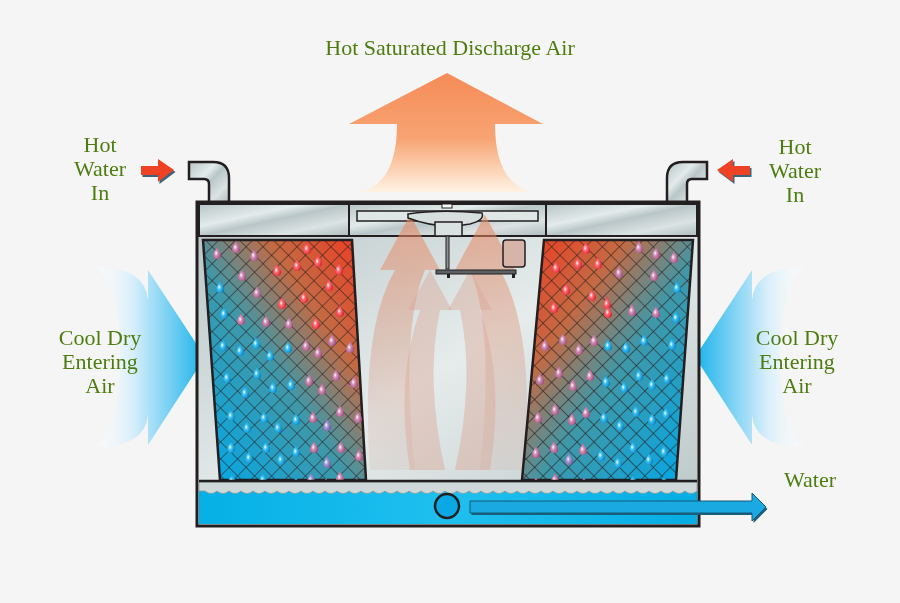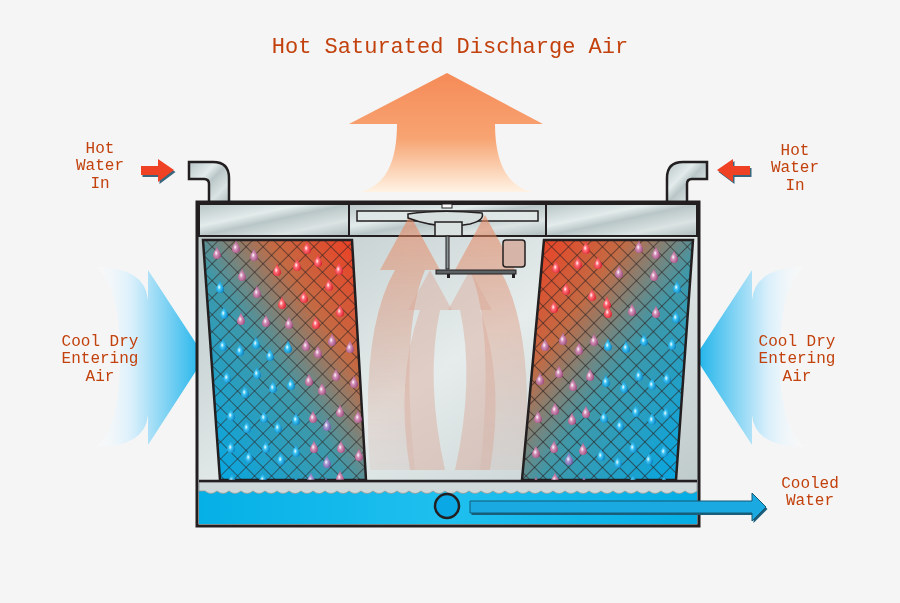--- a/index.html
+++ b/index.html
@@ -1,20 +1,20 @@
 <!DOCTYPE html>
 <html><head>
 <meta charset="utf-8">
 <style>
   html, body { margin: 0; padding: 0; background: #f5f5f5; }
   body { width: 900px; height: 603px; position: relative; overflow: hidden; font-family: "DejaVu Sans", sans-serif; }
   #diagram { position: absolute; left: 0; top: 0; }
-  .label { position: absolute; color: #c2410c; font-family: Liberation Mono, monospace; text-align: center; line-height: 1.08; white-space: nowrap; }
+  .label { position: absolute; color: #4d7c0f; font-family: Liberation Serif, serif; text-align: center; line-height: 1.08; white-space: nowrap; }
   .title { left: 0; width: 900px; top: 36px; font-size: 22px; }
-  .lbl22 { font-size: 16px; margin-top: 8px; }
+  .lbl22 { font-size: 22px; }
   .line { display: block; }
 </style>
 </head>
 <body>
 
 <svg id="diagram" width="900" height="603" viewBox="0 0 900 603" xmlns="http://www.w3.org/2000/svg">
   <defs>
     <linearGradient id="hotArrowGrad" x1="0" y1="0" x2="0" y2="1">
       <stop offset="0" stop-color="#f58b58"></stop>
       <stop offset="0.55" stop-color="#f7a472"></stop>
@@ -312,15 +312,14 @@
   <span class="line">Air</span>
 </div>
 
 <div class="label lbl22" style="left:737px; top:326px; width:120px;">
   <span class="line">Cool Dry</span>
   <span class="line">Entering</span>
   <span class="line">Air</span>
 </div>
 
 <div class="label lbl22" style="left:760px; top:468px; width:100px;">
-  <span class="line">Cooled</span>
   <span class="line">Water</span>
 </div>
 
 </body></html>

